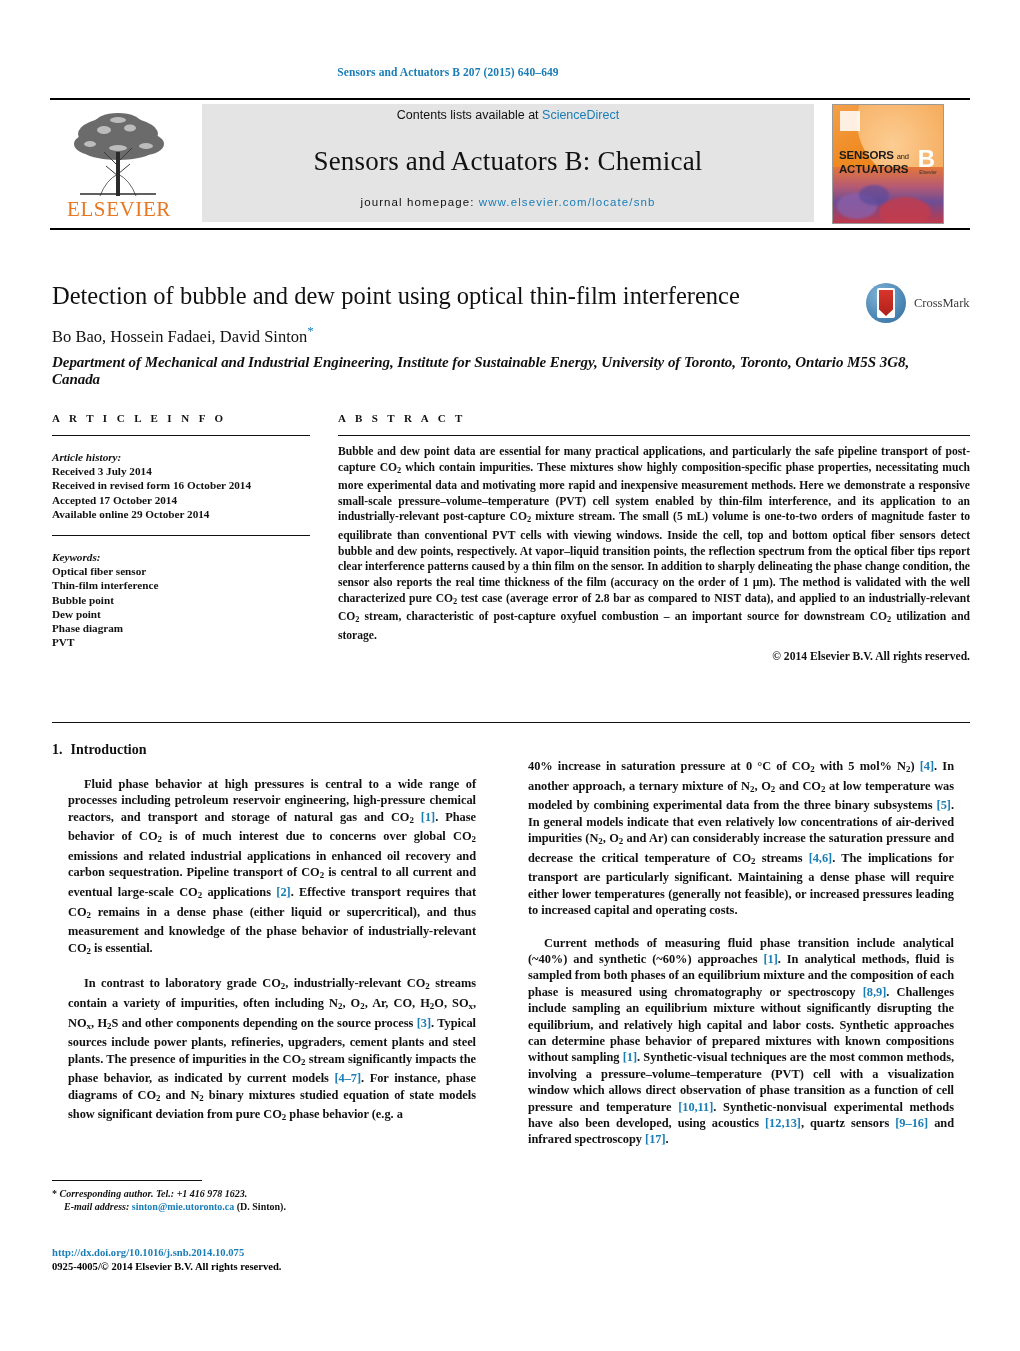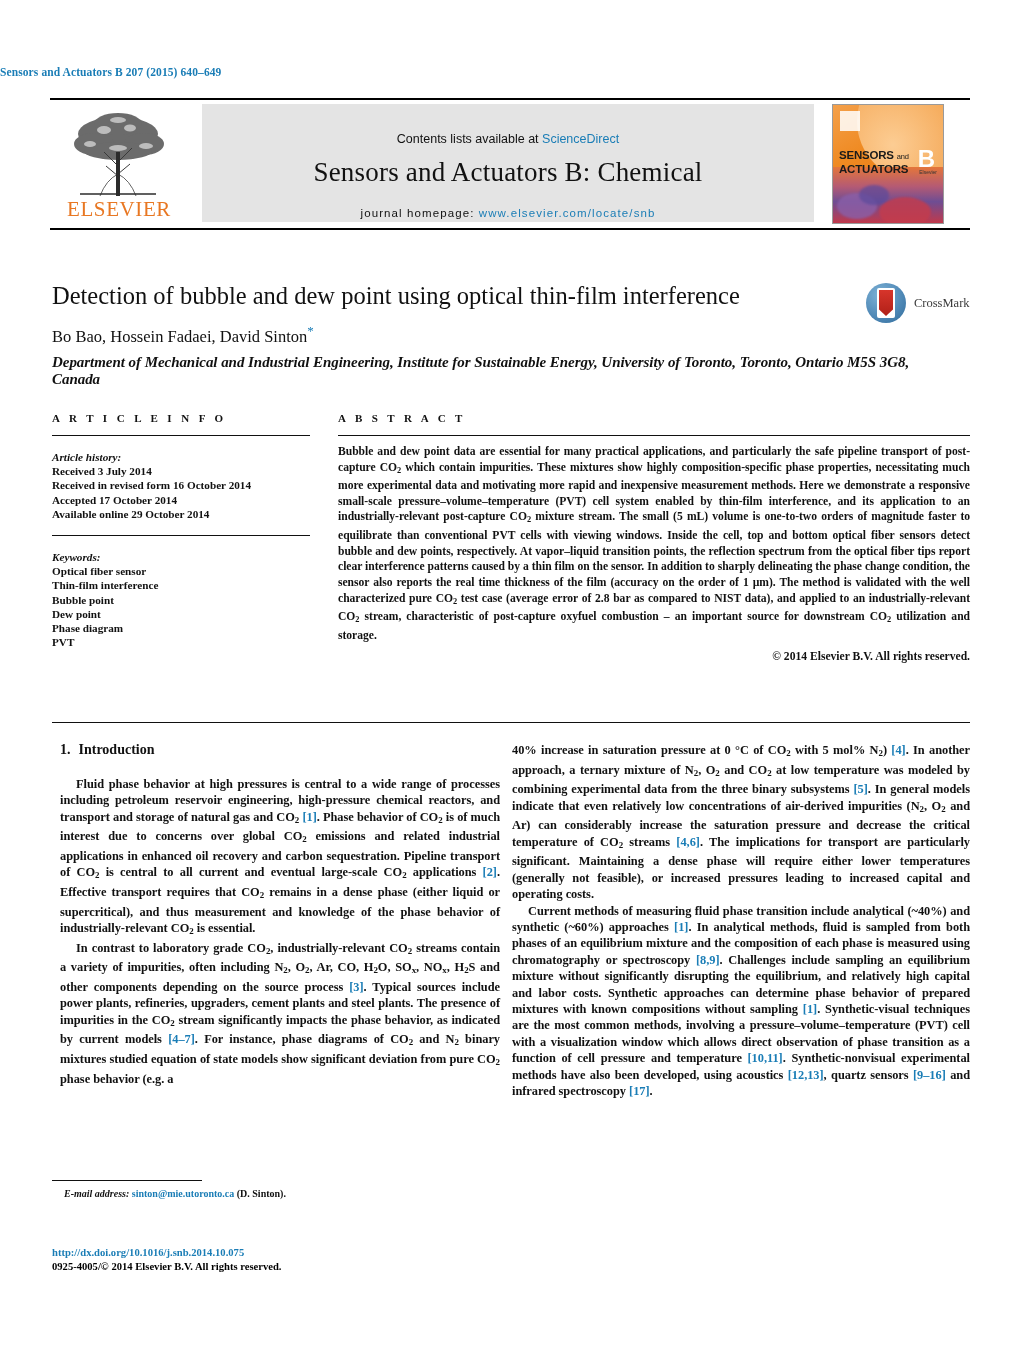--- a/index.html
+++ b/index.html
@@ -19,23 +19,23 @@
     position: absolute;
     left: 0; top: 0;
     width: 1020px;
     height: 1351px;
   }
 
   
   .runhead {
     position: absolute;
     top: 66px;
-    left: 0;
+    left: 16px;
     width: 864px;
-    text-align: left;
+    text-align: center;
     font-size: 11.5px;
     font-weight: bold;
     color: #1a7db6;
     letter-spacing: .1px;
   }
 
   
   .masthead {
     position: absolute;
     left: 50px;
@@ -68,28 +68,28 @@
   .gray-band {
     position: absolute;
     left: 152px;
     top: 4px;
     width: 612px;
     height: 118px;
     background: #e4e4e4;
     text-align: center;
   }
   .contents-line {
-    margin-top: 28px;
+    margin-top: 4px;
     font-size: 12.5px;
     font-family: "Liberation Sans", sans-serif;
     color: #111;
   }
   .contents-line .sd { color: #1a7db6; }
   .journal-title {
-    margin-top: 11px;
+    margin-top: 24px;
     font-size: 27px;
     font-family: "Liberation Serif", serif;
     color: #111;
     letter-spacing: .2px;
   }
   .homepage-line {
     margin-top: 19px;
     font-size: 11.5px;
     font-family: "Liberation Sans", sans-serif;
     letter-spacing: 1.1px;
@@ -271,39 +271,39 @@
     position: absolute;
     left: 52px;
     top: 722px;
     width: 918px;
     border-top: 1.3px solid #111;
   }
 
   
   .col-left {
     position: absolute;
-    left: 60px;
+    left: 52px;
     top: 742px;
     width: 440px;
   }
   .col-right {
     position: absolute;
     left: 512px;
     top: 742px;
     width: 458px;
   }
   .h1 {
     font-size: 14px;
     font-weight: bold;
     color: #111;
     margin-bottom: 18px;
   }
   .h1 .num { margin-right: 8px; }
   p.body {
-    margin: 0;
+    margin: 16px;
     font-size: 12.4px;
     line-height: 16.4px;
     text-align: justify;
     color: #111;
     text-indent: 16px;
     font-weight: bold;
     letter-spacing: -.04px;
   }
   p.body.noindent { text-indent: 0; }
   .ref { color: #1a7db6; }
@@ -524,20 +524,24 @@
       pressure–volume–temperature (PVT) cell with a visualization window
       which allows direct observation of phase transition as a function
       of cell pressure and temperature <span class="ref">[10,11]</span>. Synthetic-nonvisual
       experimental methods have also been developed, using acoustics
       <span class="ref">[12,13]</span>, quartz sensors <span class="ref">[9–16]</span> and infrared spectroscopy <span class="ref">[17]</span>.
     </p>
   </div>
 
   <div class="footnote">
     <div class="fn-rule"></div>
+    <div class="fn-line">
+      <span class="star">*</span>
+      <span class="fn-em">Corresponding author. Tel.: +1 416 978 1623.</span>
+    </div>
     <div class="fn-line" style="padding-left:12px;">
       <span class="fn-em">E-mail address:</span>
       <a class="link" href="#">sinton@mie.utoronto.ca</a>
       <span>(D. Sinton).</span>
     </div>
   </div>
 
   <div class="footer">
     <a class="link" href="#">http://dx.doi.org/10.1016/j.snb.2014.10.075</a>
     <div>0925-4005/© 2014 Elsevier B.V. All rights reserved.</div>

